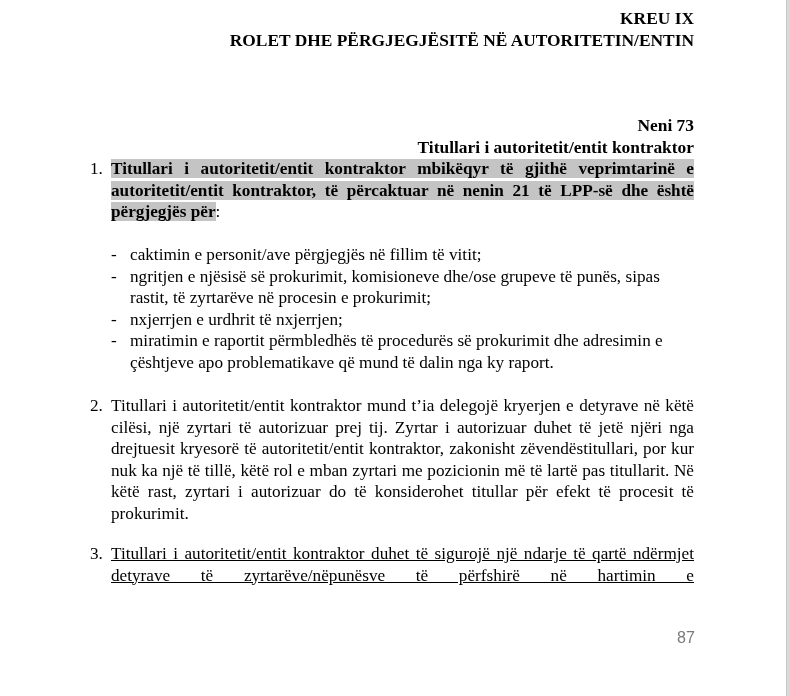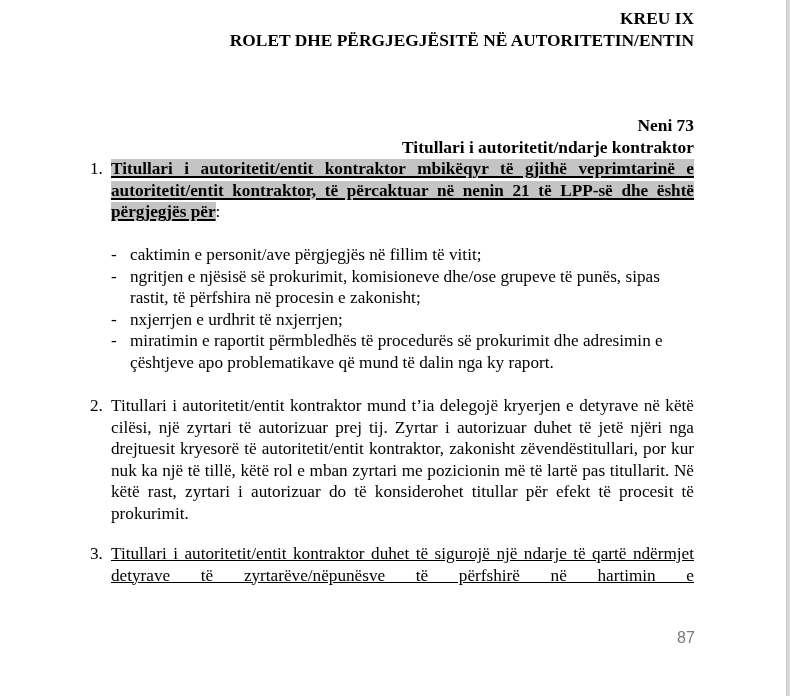--- a/index.html
+++ b/index.html
@@ -27,21 +27,21 @@
       position: absolute; left: 90px; width: 604px;
       font-size: 17.2px; line-height: 21.6px;
     }
     .para .num { position: absolute; left: 0; top: 0; }
     .para .body { margin-left: 21px; text-align: justify; text-align-last: left; }
     .p1 { top: 158px; }
     .p2 { top: 395px; }
     .p3 { top: 543px; }
 
     .hl {
-      background: #c4c4c4; font-weight: bold; text-decoration: underline;
+      background: #c4c4c4; font-weight: bold; 
       text-decoration-thickness: 1.5px; text-underline-offset: 2px;
       box-decoration-break: clone; -webkit-box-decoration-break: clone;
     }
 
     .bullets {
       position: absolute; left: 111px; top: 244px; width: 583px;
       font-size: 17.2px; line-height: 21.6px; margin: 0; padding: 0; list-style: none;
     }
     .bullets li { position: relative; padding-left: 19px; }
     .bullets .dash { position: absolute; left: 0; top: 0; }
@@ -57,31 +57,31 @@
 
 <div class="page">
 
   <div class="heading h-chapter">
     <div>KREU IX</div>
     <div>ROLET DHE PËRGJEGJËSITË NË AUTORITETIN/ENTIN</div>
   </div>
 
   <div class="heading h-article">
     <div>Neni 73</div>
-    <div>Titullari i autoritetit/ndarje kontraktor</div>
+    <div>Titullari i autoritetit/entit kontraktor</div>
   </div>
 
   <div class="para p1">
     <span class="num">1.</span>
     <div class="body"><span class="hl">Titullari i autoritetit/entit kontraktor mbikëqyr të gjithë veprimtarinë e autoritetit/entit kontraktor, të përcaktuar në nenin 21 të LPP-së dhe është përgjegjës për</span><span>:</span></div>
   </div>
 
   <ul class="bullets">
     <li><span class="dash">-</span><span>caktimin e personit/ave përgjegjës në fillim të vitit;</span></li>
-    <li><span class="dash">-</span><span>ngritjen e njësisë së prokurimit, komisioneve dhe/ose grupeve të punës, sipas rastit, të përfshira në procesin e zakonisht;</span></li>
+    <li><span class="dash">-</span><span>ngritjen e njësisë së prokurimit, komisioneve dhe/ose grupeve të punës, sipas rastit, të zyrtarëve në procesin e prokurimit;</span></li>
     <li><span class="dash">-</span><span>nxjerrjen e urdhrit të nxjerrjen;</span></li>
     <li><span class="dash">-</span><span>miratimin e raportit përmbledhës të procedurës së prokurimit dhe adresimin e çështjeve apo problematikave që mund të dalin nga ky raport.</span></li>
   </ul>
 
   <div class="para p2">
     <span class="num">2.</span>
     <div class="body">Titullari i autoritetit/entit kontraktor mund t’ia delegojë kryerjen e detyrave në këtë cilësi, një zyrtari të autorizuar prej tij. Zyrtar i autorizuar duhet të jetë njëri nga drejtuesit kryesorë të autoritetit/entit kontraktor, zakonisht zëvendëstitullari, por kur nuk ka një të tillë, këtë rol e mban zyrtari me pozicionin më të lartë pas titullarit. Në këtë rast, zyrtari i autorizuar do të konsiderohet titullar për efekt të procesit të prokurimit.</div>
   </div>
 
   <div class="para p3">

